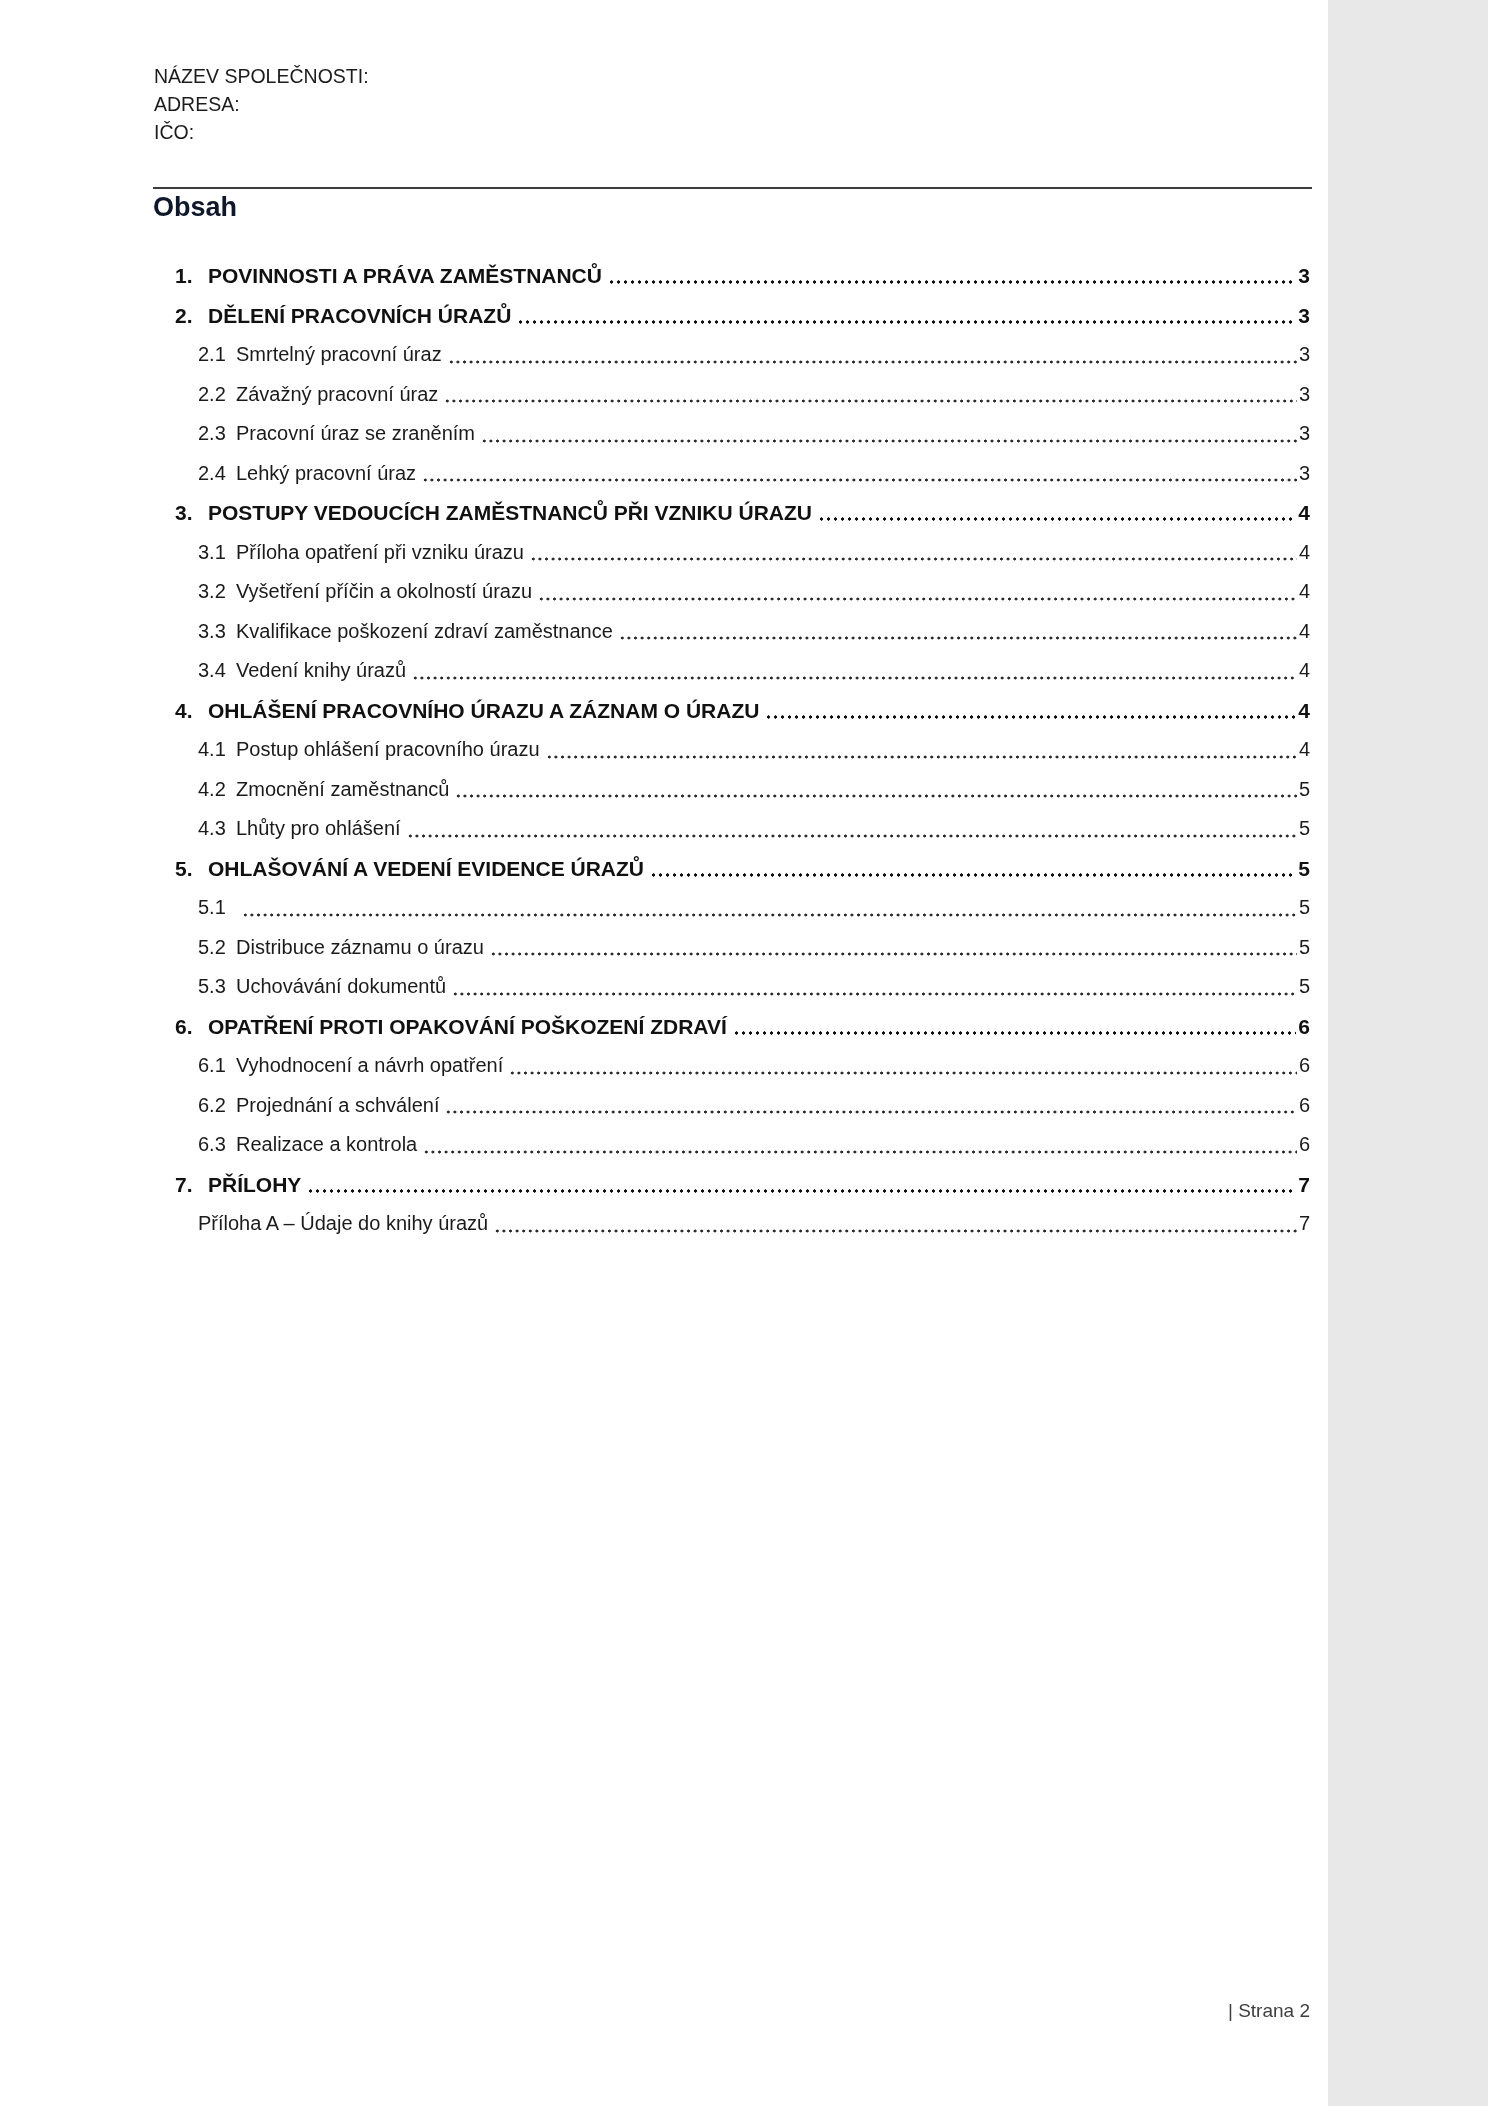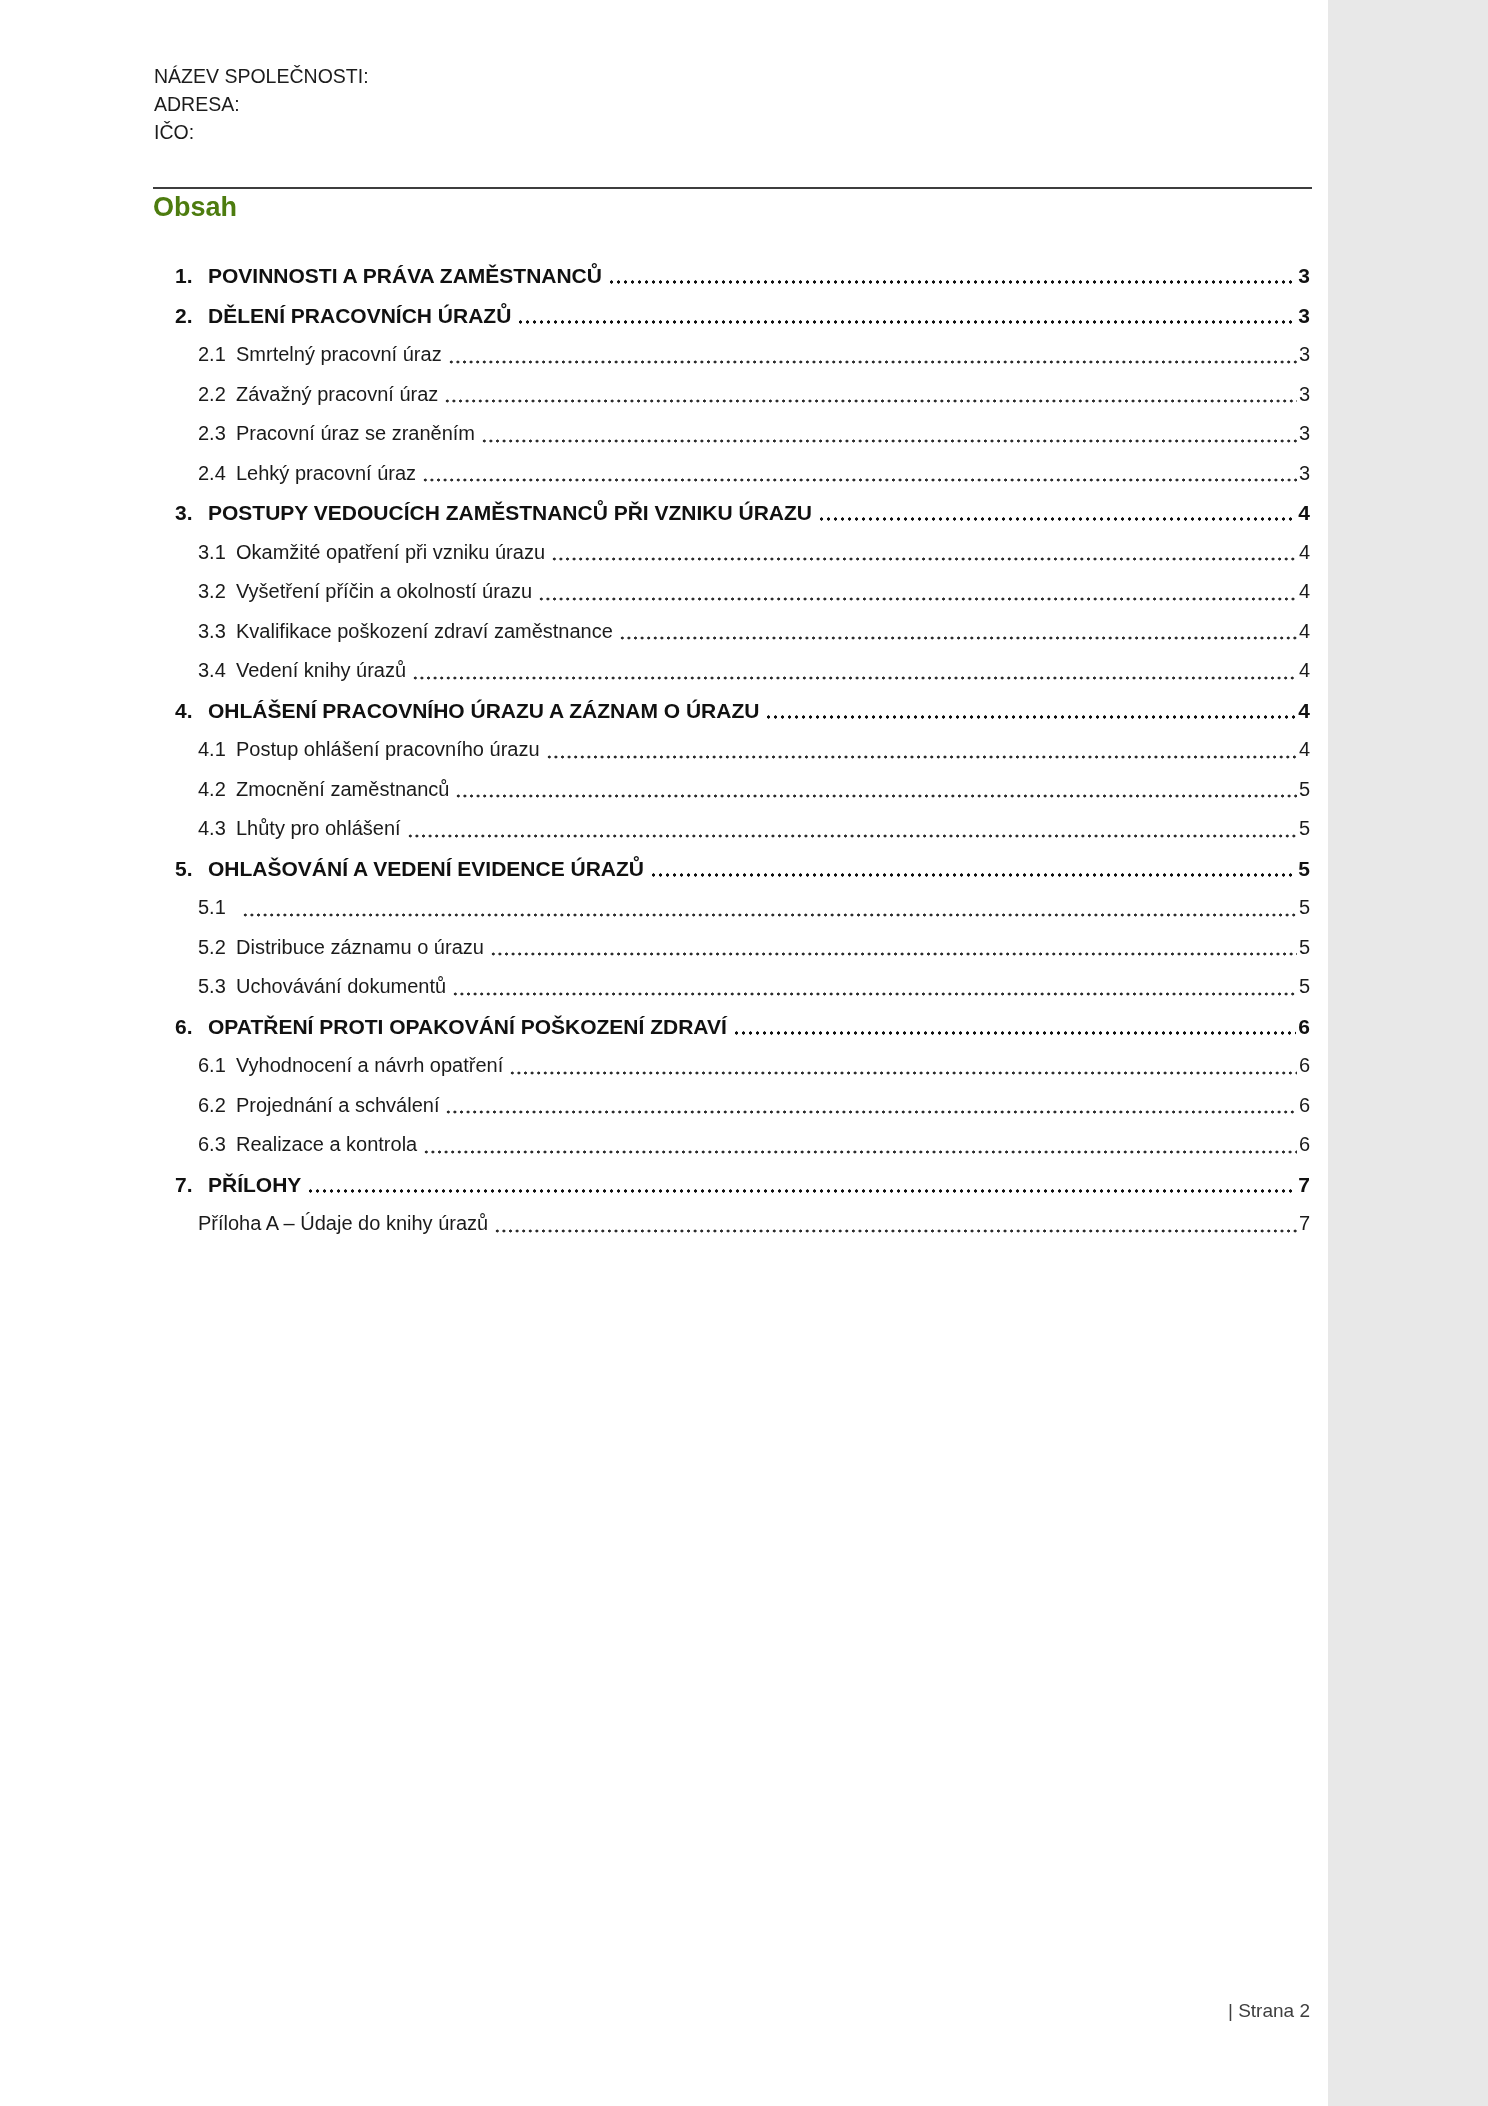--- a/index.html
+++ b/index.html
@@ -26,21 +26,21 @@
     position: absolute;
     left: 153px; top: 187px;
     width: 1159px;
     border-top: 2px solid #3d3d3d;
   }
   .doc-title {
     position: absolute;
     left: 153px; top: 192px;
     font-size: 27px;
     font-weight: bold;
-    color: #4d7c0f;
+    color: #0f172a;
   }
   .toc {
     position: absolute;
     left: 175px; top: 256px;
     width: 1135px;
   }
   .toc-row {
     display: flex;
     height: 39.5px;
     line-height: 39.5px;
@@ -129,21 +129,21 @@
       <span class="pagenum">3</span>
     </div>
       <div class="toc-row level1 bold">
       <span class="num">3.</span>
       <span class="label">POSTUPY VEDOUCÍCH ZAMĚSTNANCŮ PŘI VZNIKU ÚRAZU</span>
       <span class="dots"></span>
       <span class="pagenum">4</span>
     </div>
       <div class="toc-row level2">
       <span class="num">3.1</span>
-      <span class="label">Okamžité opatření při vzniku úrazu</span>
+      <span class="label">Příloha opatření při vzniku úrazu</span>
       <span class="dots"></span>
       <span class="pagenum">4</span>
     </div>
       <div class="toc-row level2">
       <span class="num">3.2</span>
       <span class="label">Vyšetření příčin a okolností úrazu</span>
       <span class="dots"></span>
       <span class="pagenum">4</span>
     </div>
       <div class="toc-row level2">

